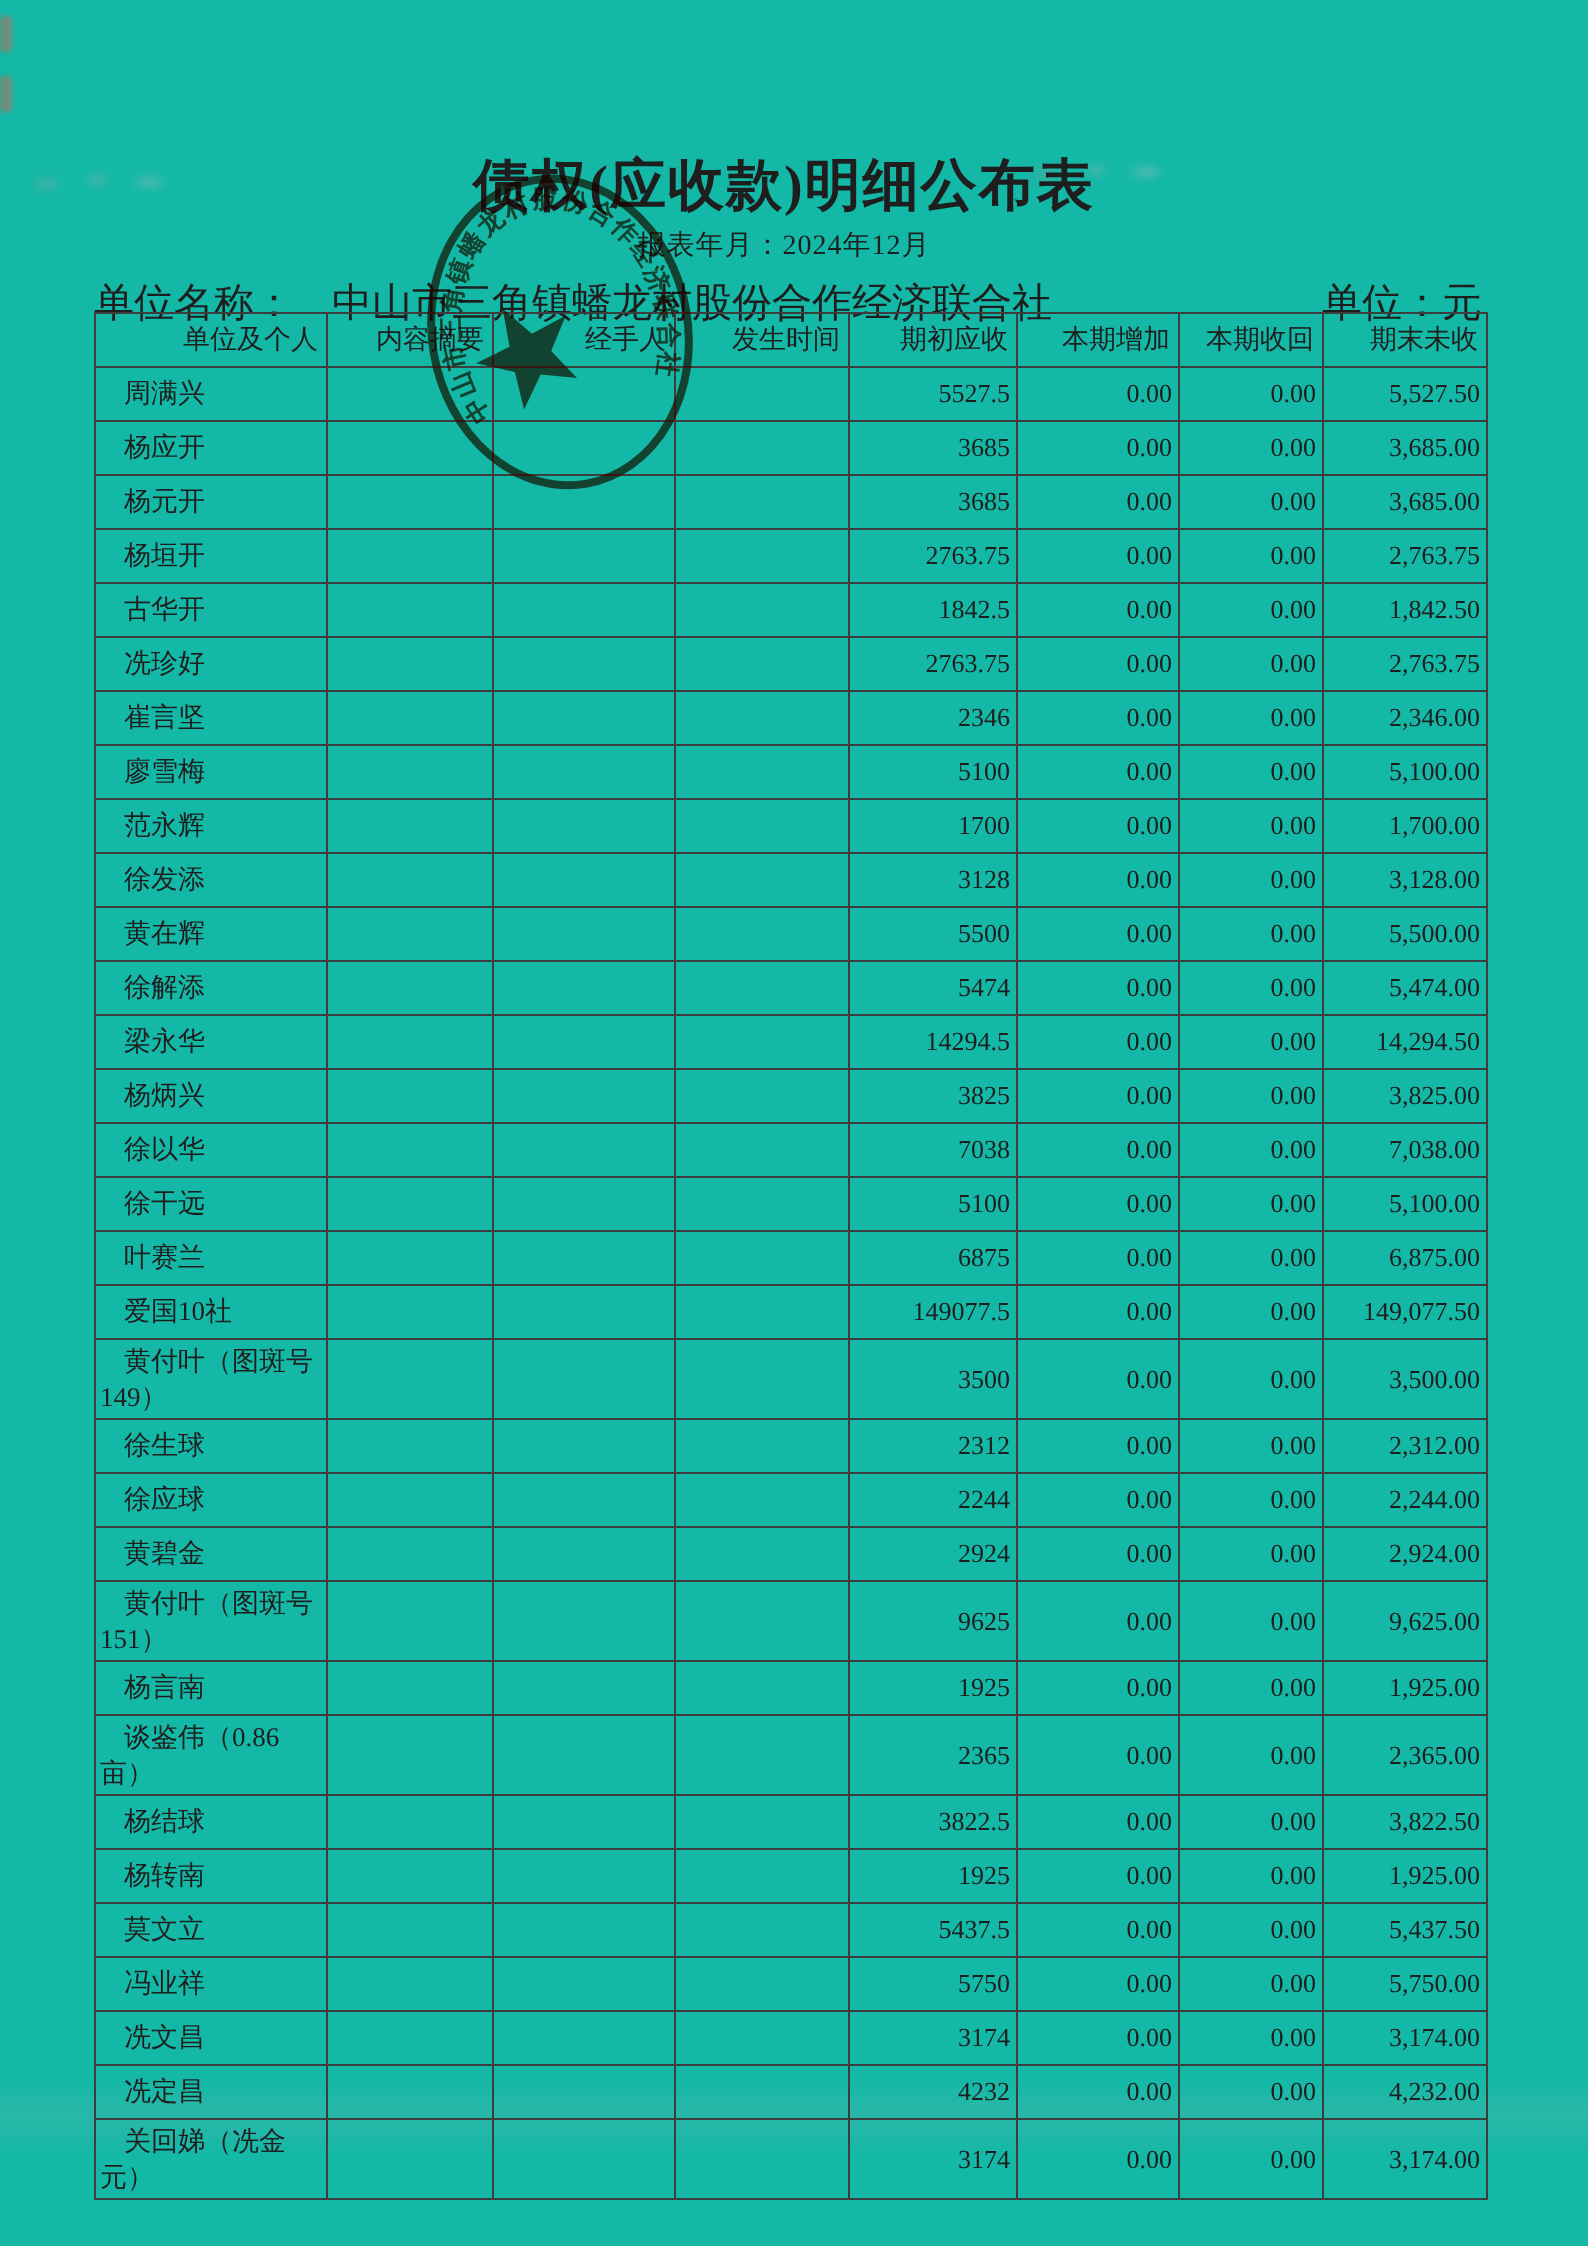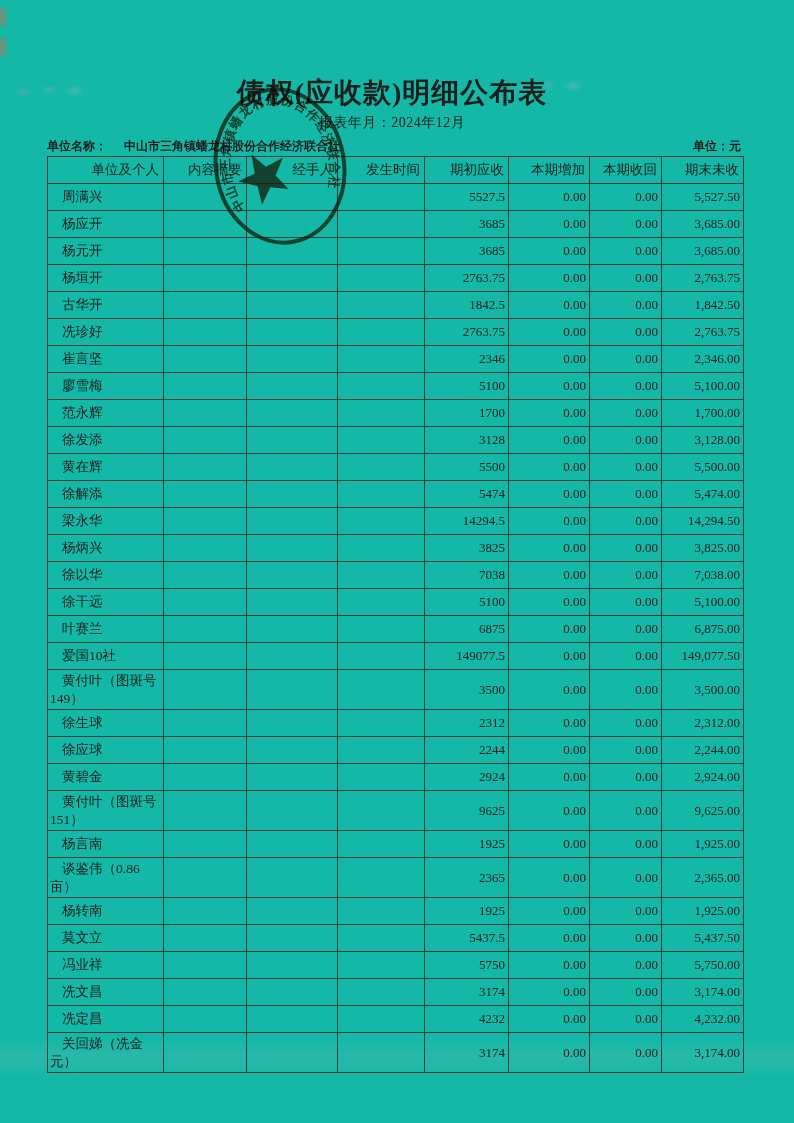--- a/index.html
+++ b/index.html
@@ -37,22 +37,21 @@
     position:absolute;left:0;top:74px;width:784px;
     margin:0;text-align:center;
     font-size:28px;font-weight:bold;letter-spacing:1px;
   }
   .subtitle{
     position:absolute;left:0;top:114px;width:784px;
     text-align:center;font-size:14px;letter-spacing:.5px;
   }
   .info-line{
     position:absolute;left:47px;top:138px;width:696px;height:18px;
-    font-size:12px;
-    font-weight:bold;
+    font-size:20px;
   }
   .info-line .unit-name-label{margin-right:14px;}
   .info-line .unit-right{position:absolute;right:2px;top:0;}
   table.data-table{
     position:absolute;left:47px;top:156px;width:696px;
     border-collapse:collapse;table-layout:fixed;
     font-size:13px;
   }
   .data-table th,.data-table td{
     border:1px solid #3d3d3d;
@@ -371,20 +370,30 @@
           <td class="c-name">谈鉴伟（0.86亩）</td>
           <td class="c-empty"></td>
           <td class="c-empty"></td>
           <td class="c-empty"></td>
           <td class="c-num">2365</td>
           <td class="c-num">0.00</td>
           <td class="c-num">0.00</td>
           <td class="c-num">2,365.00</td>
         </tr>
         <tr>
+          <td class="c-name">杨结球</td>
+          <td class="c-empty"></td>
+          <td class="c-empty"></td>
+          <td class="c-empty"></td>
+          <td class="c-num">3822.5</td>
+          <td class="c-num">0.00</td>
+          <td class="c-num">0.00</td>
+          <td class="c-num">3,822.50</td>
+        </tr>
+        <tr>
           <td class="c-name">杨转南</td>
           <td class="c-empty"></td>
           <td class="c-empty"></td>
           <td class="c-empty"></td>
           <td class="c-num">1925</td>
           <td class="c-num">0.00</td>
           <td class="c-num">0.00</td>
           <td class="c-num">1,925.00</td>
         </tr>
         <tr>

